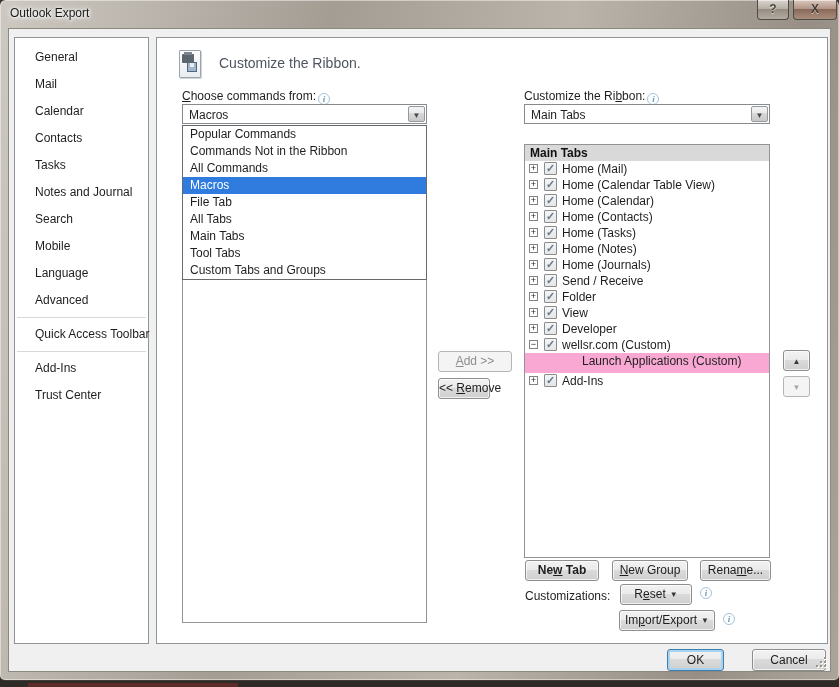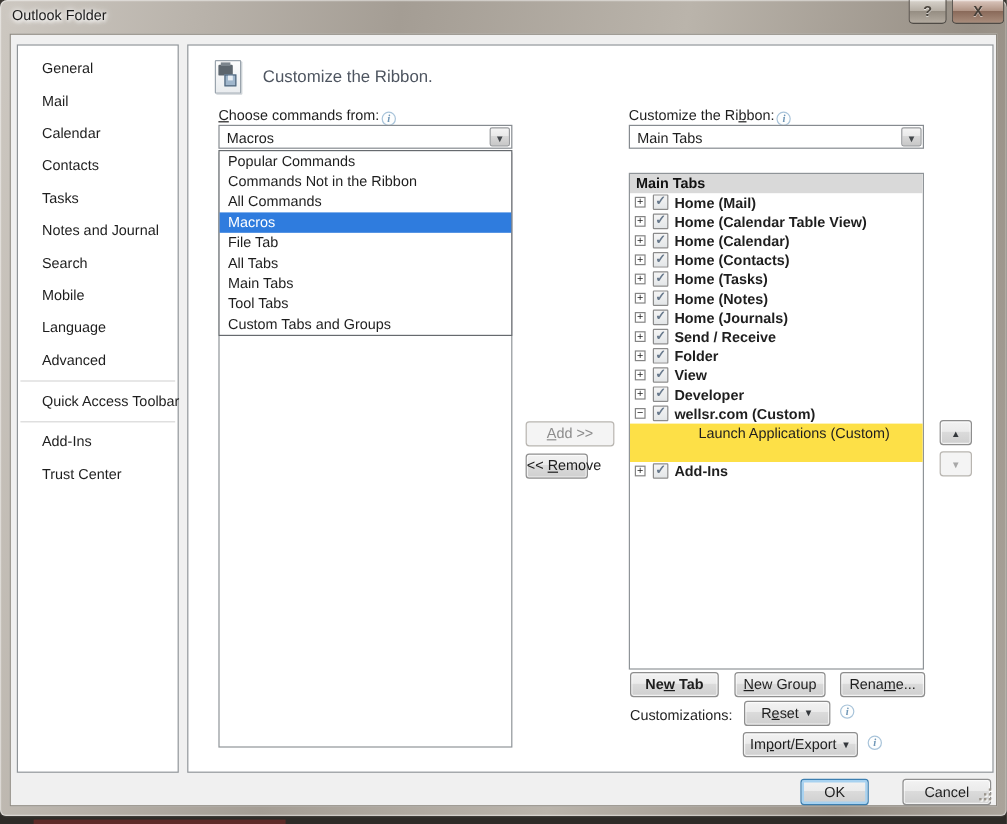--- a/index.html
+++ b/index.html
@@ -123,22 +123,22 @@
   .trow .expander {
     position:absolute; left:4px; top:3px; width:9px; height:9px; background:#fff;
     border:1px solid #848484; font-size:9px; line-height:7px; text-align:center; color:#222;
   }
   .trow .cb {
     position:absolute; left:19px; top:1px; width:13px; height:13px;
     border:1px solid #8b8b8b; border-radius:1px;
     background:linear-gradient(#f5f5f5,#e3e6e8);
   }
   .trow .cb .check { position:absolute; left:1px; top:-3px; font-size:11px; font-weight:bold; color:#68798c; }
-  .trow .tlabel { position:absolute; left:37px; top:0;font-weight:bold; }
-  .subrow { position:relative; height:32px; line-height:16px; font-size:12px; color:#1e1e1e; background:#fde047; }
+  .trow .tlabel { position:absolute; left:37px; top:0; }
+  .subrow { position:relative; height:20px; line-height:16px; font-size:12px; color:#1e1e1e; background:#f9a8d4; }
   .subrow .tlabel { position:absolute; left:57px; top:0; }
 
   
   .btn {
     position:absolute; height:22px; border:1px solid #8e8e8e; border-radius:3px;
     background:linear-gradient(#f2f2f2,#ebebeb 45%,#dbdbdb 46%,#cfcfcf);
     font-size:12px; color:#1e1e1e; text-align:center; line-height:20px; cursor:default;
     box-shadow: inset 0 0 0 1px rgba(255,255,255,.7);
     white-space:nowrap;
   }
@@ -164,21 +164,21 @@
 </style>
 </head>
 <body>
 
 <div class="bg-strip">
     <span class="red"></span>
   </div>
 
 <div class="window">
   <div class="titlebar">
-    <span class="title">Outlook Folder</span>
+    <span class="title">Outlook Export</span>
     <div class="caption-btn btn-help">?</div>
     <div class="caption-btn btn-close">X</div>
   </div>
 
   <div class="client">
 
     <div class="sidebar">
       <div class="side-item">General</div>
       <div class="side-item">Mail</div>
       <div class="side-item">Calendar</div>

